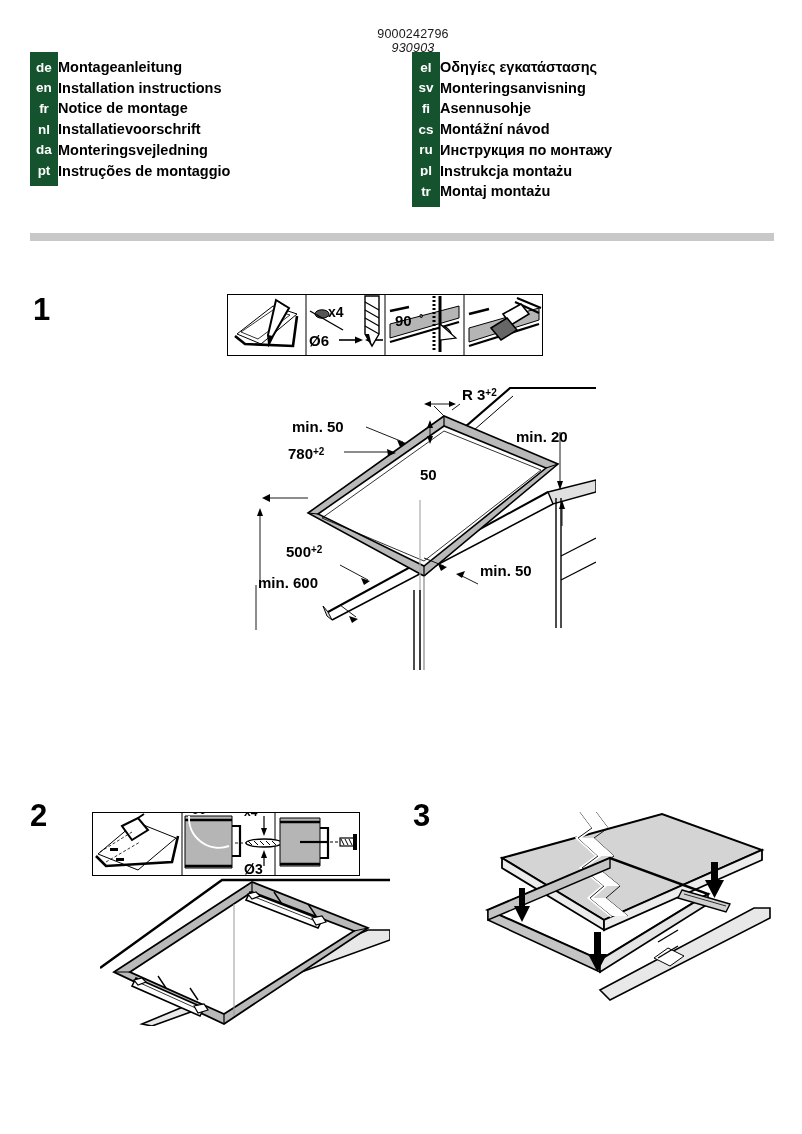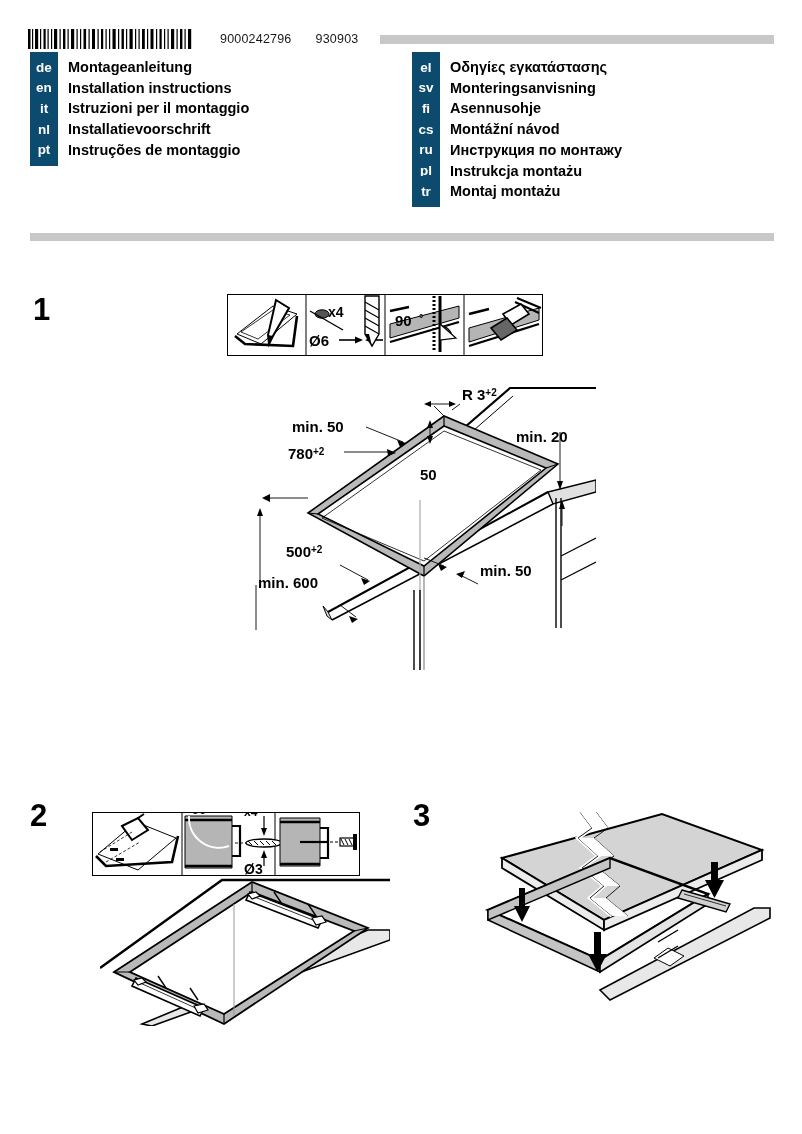--- a/index.html
+++ b/index.html
@@ -8,62 +8,61 @@
     background: #ffffff;
     font-family: "Liberation Sans", sans-serif;
     overflow: hidden;
   }
   .page { position: relative; width: 802px; height: 1134px; background:#fff; }
 
   
   .header-row {
     position: absolute; left: 28px; top: 27px;
     width: 746px; height: 24px;
-    display: flex; align-items: center; gap: 0;
+    display: flex; align-items: center; gap: 0; flex-direction: column;
   }
   .barcode {
     width: 168px; height: 20px;
     display: block;
   }
   .code-num {
     font-size: 12.5px; color: #1a1a1a; font-weight: 400;
     letter-spacing: 0.2px; white-space: nowrap;
   }
   .code-num.first { margin-left: 24px; }
-  .code-num.second { margin-left: 24px; }
+  .code-num.second { margin-left: 24px; font-style: italic; }
   .header-bar {
     height: 9px; background: #c8c8c8; flex: 1; margin-left: 22px;
     align-self: center;
   }
 
   
   .lang-col {
     position: absolute;
     display: flex; flex-direction: column;
     gap: 0px;
   }
   .lang-col.left  { left: 30px;  top: 57px; width: 370px; }
   .lang-col.right { left: 412px; top: 57px; width: 370px; justify-content: center; }
 
   .lang-item {
     display: flex; align-items: center;
     height: 20.7px;
   }
   .lang-code {
     width: 28px; height: 31px;
-    background: #0c4a6e;
+    background: #14532d;
     color: #ffffff;
     font-size: 13.5px; font-weight: 700;
     display: flex; align-items: center; justify-content: center;
     flex: 0 0 28px;
     letter-spacing: 0px;
     line-height: 1;
   }
   .lang-name {
-    margin-left: 10px;
     font-size: 14.5px;
     font-weight: 700;
     color: #000000;
     white-space: nowrap;
     line-height: 1;
   }
 
   
   .divider {
     position: absolute; left: 30px; top: 233px;
@@ -140,26 +139,30 @@
   <div class="lang-col left">
     <div class="lang-item">
       <span class="lang-code">de</span>
       <span class="lang-name">Montageanleitung</span>
     </div>
     <div class="lang-item">
       <span class="lang-code">en</span>
       <span class="lang-name">Installation instructions</span>
     </div>
     <div class="lang-item">
-      <span class="lang-code">it</span>
-      <span class="lang-name">Istruzioni per il montaggio</span>
+      <span class="lang-code">fr</span>
+      <span class="lang-name">Notice de montage</span>
     </div>
     <div class="lang-item">
       <span class="lang-code">nl</span>
       <span class="lang-name">Installatievoorschrift</span>
+    </div>
+    <div class="lang-item">
+      <span class="lang-code">da</span>
+      <span class="lang-name">Monteringsvejledning</span>
     </div>
     <div class="lang-item">
       <span class="lang-code">pt</span>
       <span class="lang-name">Instruções de montaggio</span>
     </div>
   </div>
 
   <div class="lang-col right">
     <div class="lang-item">
       <span class="lang-code">el</span>

